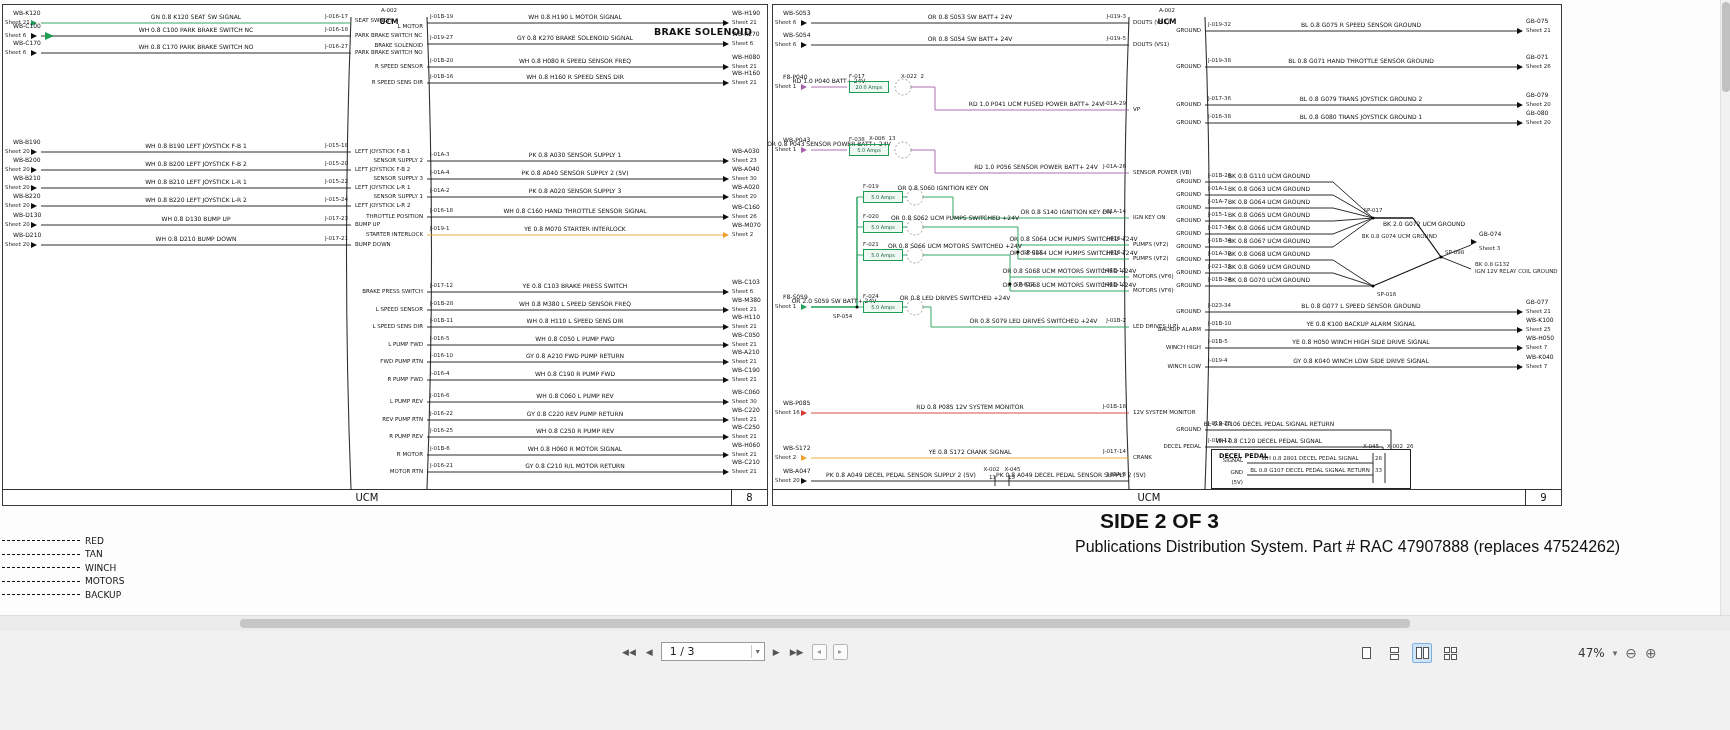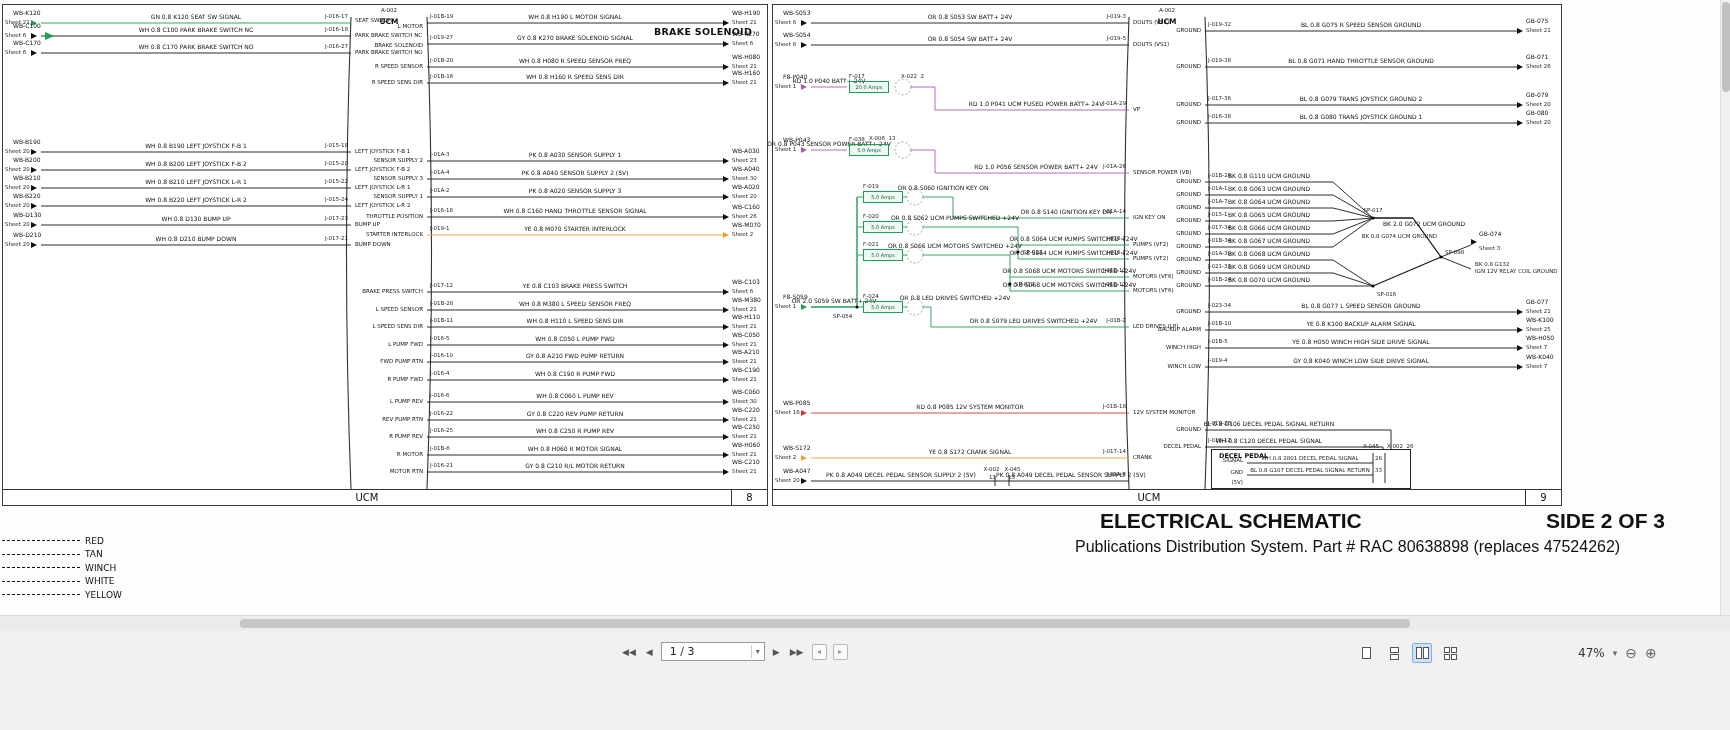--- a/index.html
+++ b/index.html
@@ -572,34 +572,33 @@
         <div class="leg-row">
           <span class="leg-line"></span>
           <span class="leg-label">TAN</span>
         </div>
         <div class="leg-row">
           <span class="leg-line"></span>
           <span class="leg-label">WINCH</span>
         </div>
         <div class="leg-row">
           <span class="leg-line"></span>
-          <span class="leg-label">WHITE</span>
+          <span class="leg-label">MOTORS</span>
         </div>
         <div class="leg-row">
           <span class="leg-line"></span>
-          <span class="leg-label">YELLOW</span>
+          <span class="leg-label">BACKUP</span>
         </div>
       </div>
 
     <div class="titleblock">
       <div class="tb-line1">
-        <span>ELECTRICAL SCHEMATIC</span>
         <span>SIDE 2 OF 3</span>
       </div>
-      <div class="tb-note">Publications Distribution System.  Part # RAC 80638898 (replaces 47524262)</div>
+      <div class="tb-note">Publications Distribution System.  Part # RAC 47907888 (replaces 47524262)</div>
     </div>
   </div>
 
   <div class="vscroll">
     <div class="vthumb"></div>
   </div>
 
   <div class="footerbar">
     <div class="hscroll">
       <div class="hthumb"></div>

